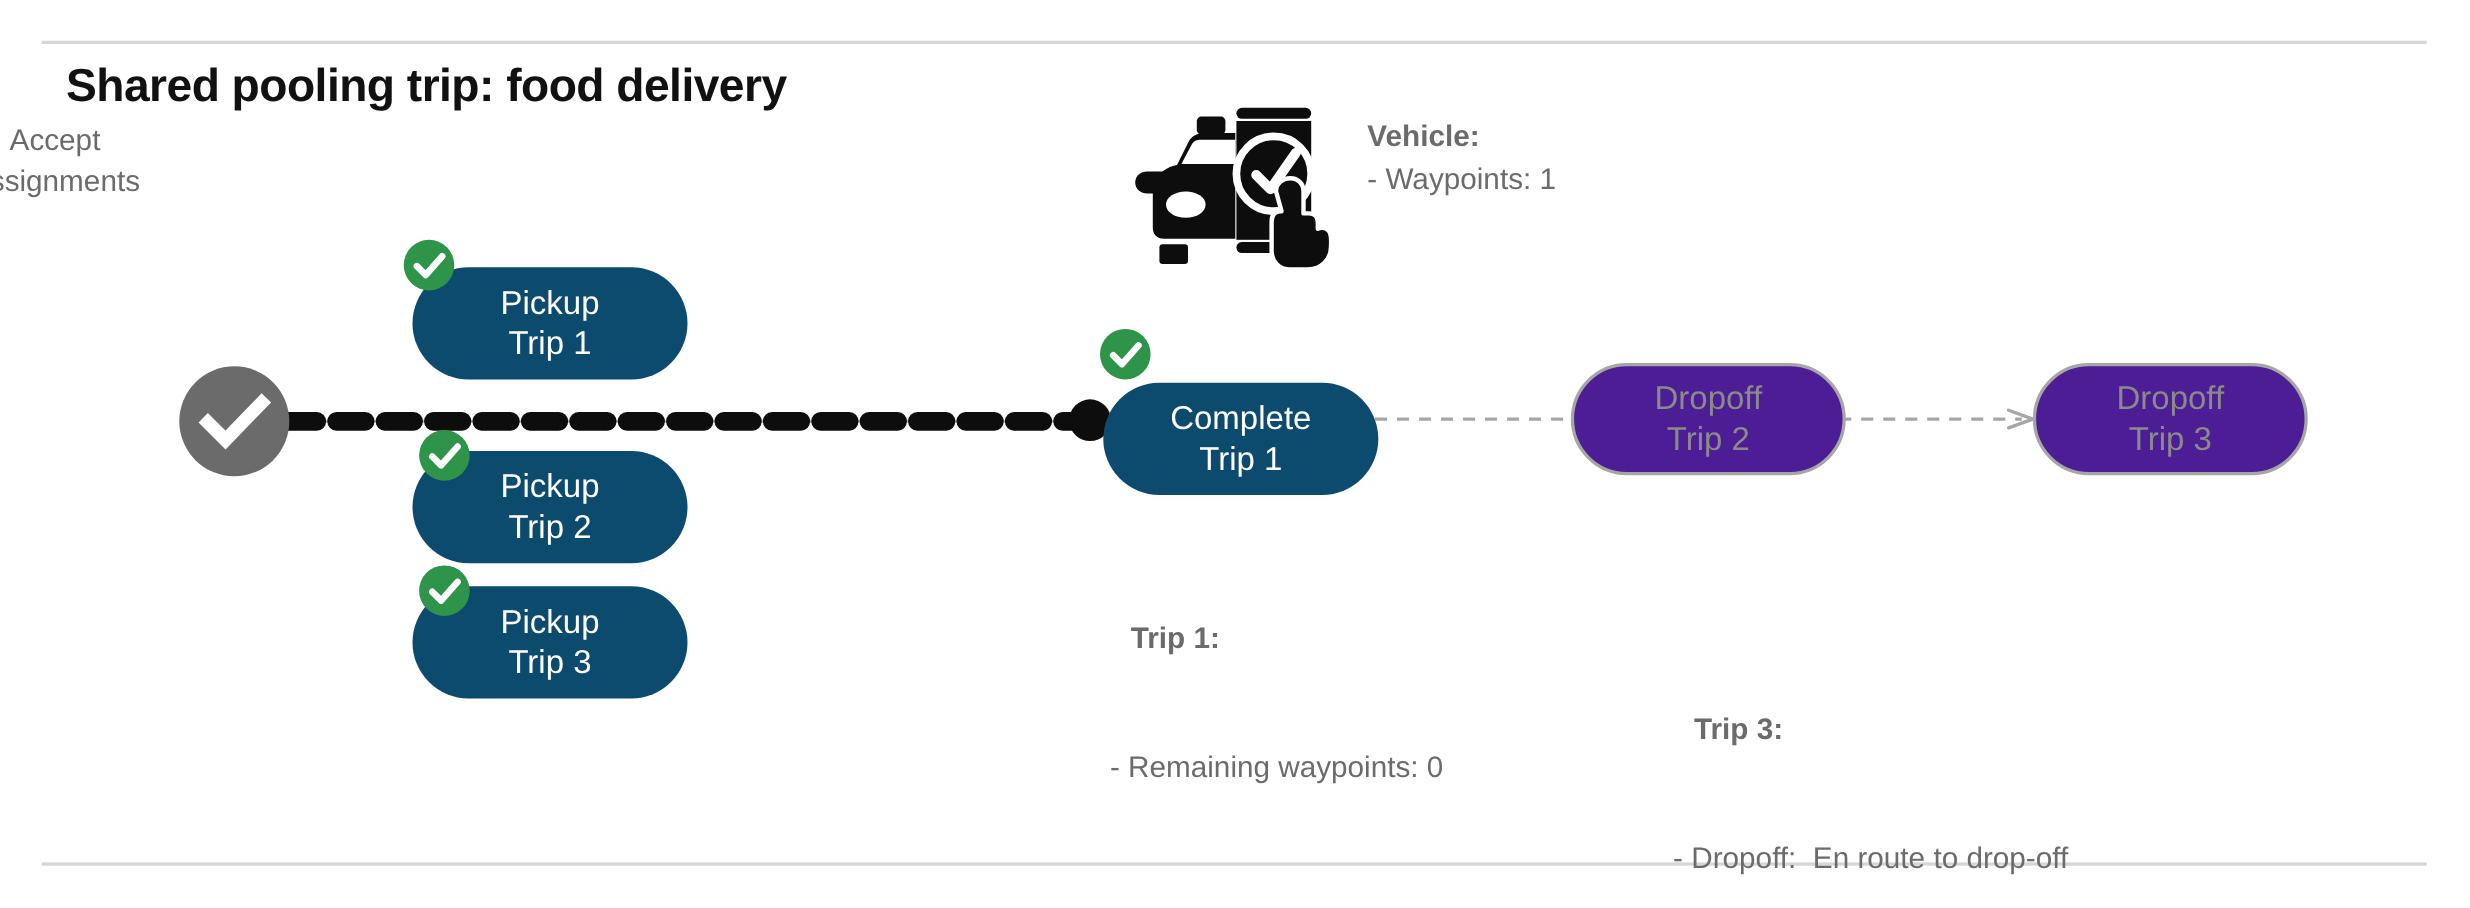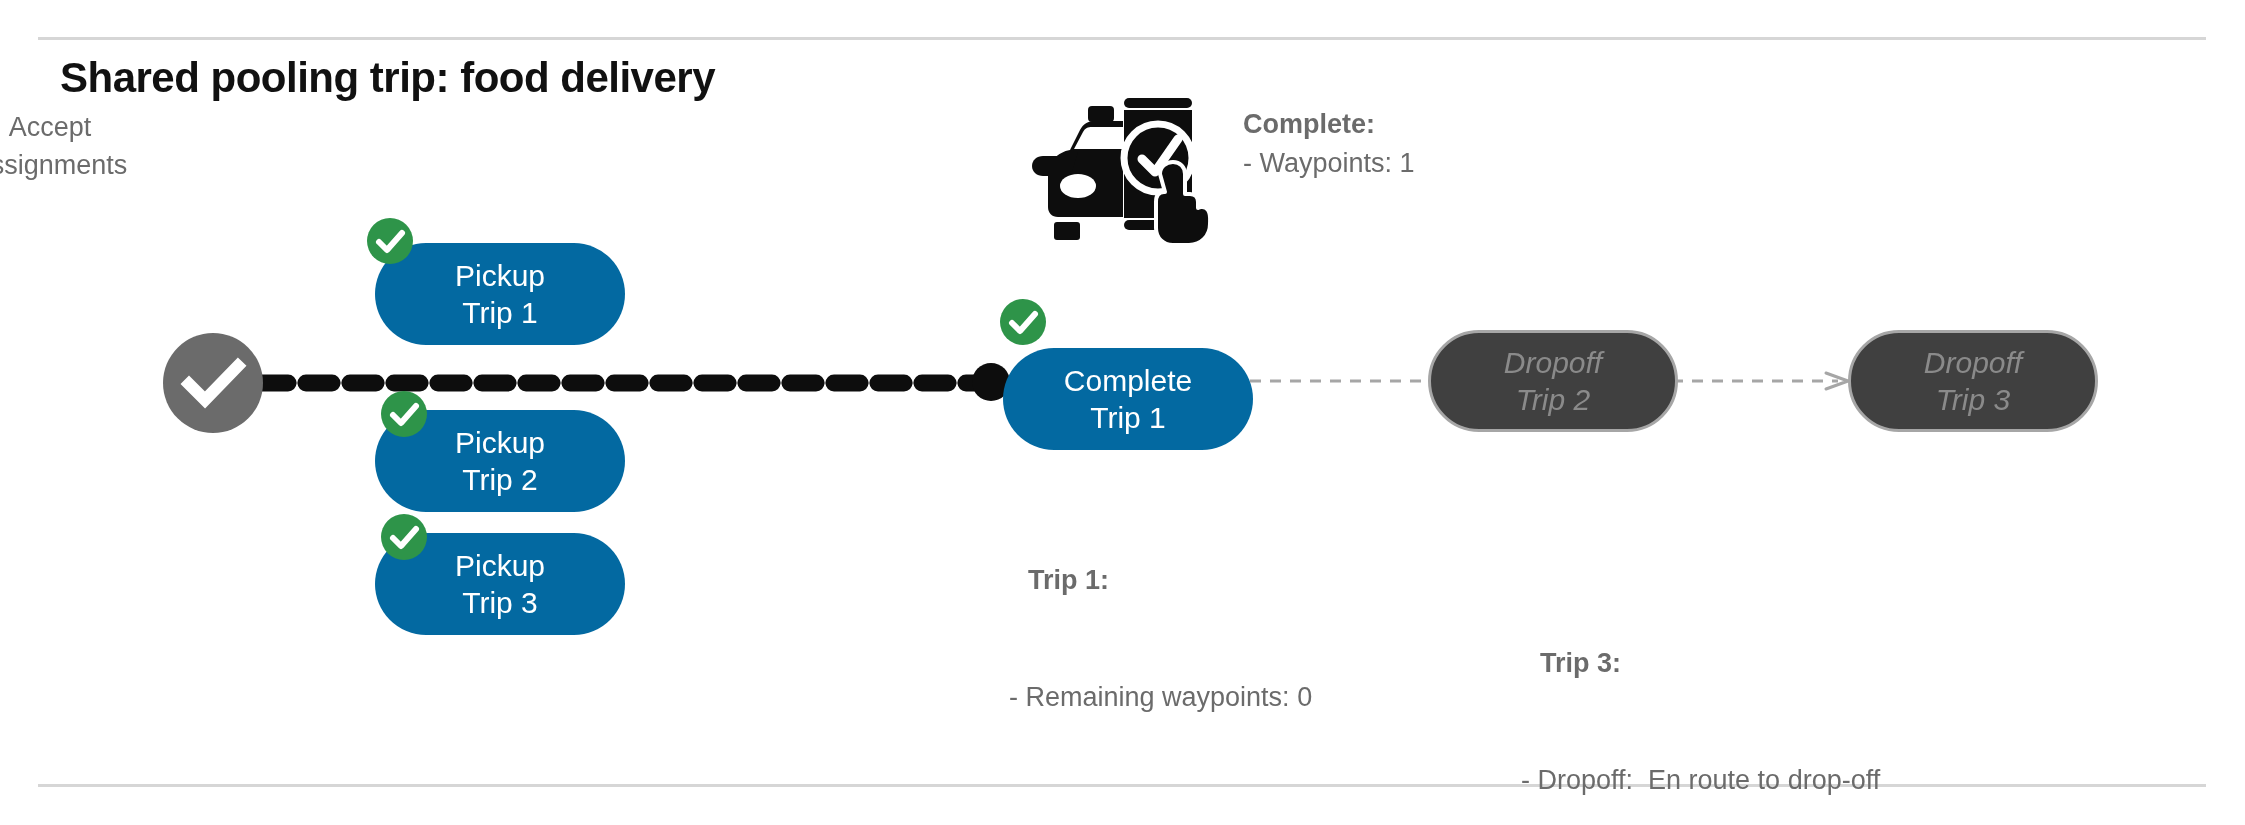--- a/index.html
+++ b/index.html
@@ -84,32 +84,31 @@
     width: 250px;
     height: 102px;
     border-radius: 51px;
     box-sizing: border-box;
     display: flex;
     flex-direction: column;
     align-items: center;
     justify-content: center;
   }
   .pill-orange {
-    background: #0369a1;
+    background: #0c4a6e;
   }
   .pill-orange .pill-line {
     color: #ffffff;
     font-size: 30px;
     line-height: 37px;
     font-weight: normal;
   }
   .pill-outline {
-    background: #404040;
+    background: #4c1d95;
     border: 3px solid #a6a6a6;
-    font-style: italic;
   }
   .pill-outline .pill-line {
     color: #8a8a8a;
     font-size: 30px;
     line-height: 37px;
   }
 
   #pickup-trip-1 { left: 375px; top: 243px; }
   #pickup-trip-2 { left: 375px; top: 410px; }
   #pickup-trip-3 { left: 375px; top: 533px; }
@@ -292,21 +291,21 @@
 
       <path d="M132 92 C132 85 138 80 145 80 C152 80 157 85 157 92 L157 112
                L162 112 C167 112 170 115 170 120 L170 126
                C170 126 176 123 180 128 C183 132 182 138 182 142
                C182 154 173 163 161 163 L145 163 C135 163 128 156 128 146
                L128 120 C128 113 131 110 136 110 L137 110 Z" fill="#0d0d0d" stroke="#ffffff" stroke-width="4" stroke-linejoin="round"></path>
     </g>
   </svg>
 
   <div id="vehicle-info">
-    <div class="bold">Complete:</div>
+    <div class="bold">Vehicle:</div>
     <div>- Waypoints: 1</div>
   </div>
 
   <div class="info-block" id="trip-info-left">
     <div class="bold">Trip 1:</div>
     <div>- Remaining waypoints: 0</div>
     
     
     
   </div>

